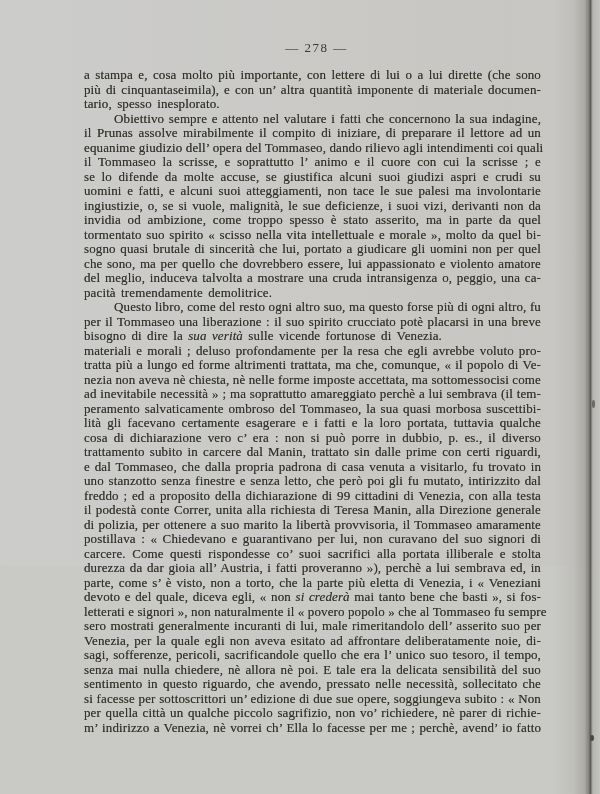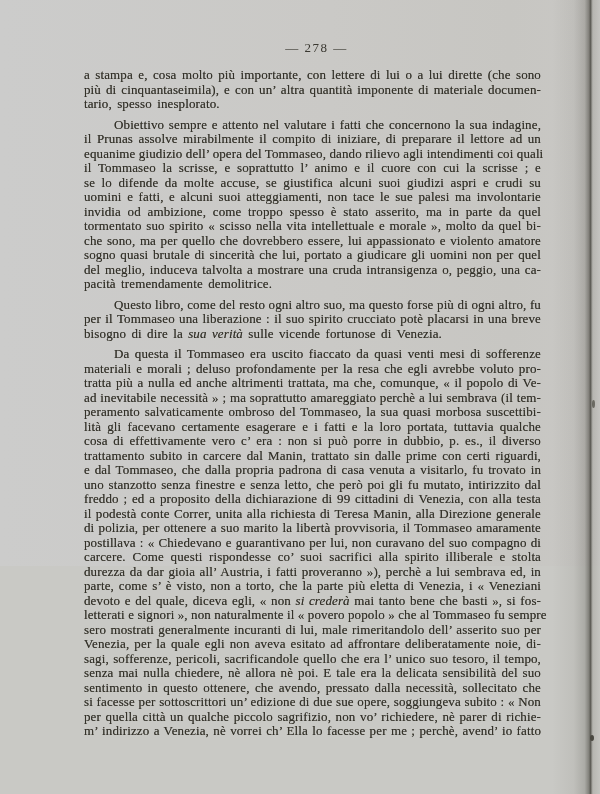--- a/index.html
+++ b/index.html
@@ -39,21 +39,21 @@
     text-shadow: 0 0 0.35px rgba(52, 50, 42, 0.65);
   }
   .line {
     line-height: 14.5px;
     height: 14.5px;
     text-align: justify;
     text-align-last: justify;
     letter-spacing: 0.12px;
     white-space: nowrap;
   }
-  .line.indent { text-indent: 30px; margin-top: 6px; }
+  .line.indent { text-indent: 30px; }
   .line.para-end {
     text-align-last: left;
     word-spacing: 2px;
   }
   .line i { font-style: italic; }
   .page-edge {
     position: absolute;
     top: 0;
     right: 0;
     width: 48px;
@@ -85,53 +85,54 @@
   <div class="page-body">
       <div class="line">a stampa e, cosa molto più importante, con lettere di lui o a lui dirette (che sono</div>
       <div class="line">più di cinquantaseimila), e con un’ altra quantità imponente di materiale documen-</div>
       <div class="line para-end">tario, spesso inesplorato.</div>
       <div class="line indent">Obiettivo sempre e attento nel valutare i fatti che concernono la sua indagine,</div>
       <div class="line">il Prunas assolve mirabilmente il compito di iniziare, di preparare il lettore ad un</div>
       <div class="line">equanime giudizio dell’ opera del Tommaseo, dando rilievo agli intendimenti coi quali</div>
       <div class="line">il Tommaseo la scrisse, e soprattutto l’ animo e il cuore con cui la scrisse ; e</div>
       <div class="line">se lo difende da molte accuse, se giustifica alcuni suoi giudizi aspri e crudi su</div>
       <div class="line">uomini e fatti, e alcuni suoi atteggiamenti, non tace le sue palesi ma involontarie</div>
+      <div class="line">ingiustizie, o, se si vuole, malignità, le sue deficienze, i suoi vizi, derivanti non da</div>
       <div class="line">invidia od ambizione, come troppo spesso è stato asserito, ma in parte da quel</div>
       <div class="line">tormentato suo spirito « scisso nella vita intellettuale e morale », molto da quel bi-</div>
+      <div class="line">sogno quasi brutale di sincerità che lui, portato a giudicare gli uomini non per quel</div>
       <div class="line">che sono, ma per quello che dovrebbero essere, lui appassionato e violento amatore</div>
-      <div class="line">sogno quasi brutale di sincerità che lui, portato a giudicare gli uomini non per quel</div>
       <div class="line">del meglio, induceva talvolta a mostrare una cruda intransigenza o, peggio, una ca-</div>
       <div class="line para-end">pacità tremendamente demolitrice.</div>
       <div class="line indent">Questo libro, come del resto ogni altro suo, ma questo forse più di ogni altro, fu</div>
       <div class="line">per il Tommaseo una liberazione : il suo spirito crucciato potè placarsi in una breve</div>
       <div class="line para-end">bisogno di dire la <i>sua verità</i> sulle vicende fortunose di Venezia.</div>
-      <div class="line indent">Da questa il Tommaseo era uscito fiaccato da quasi venti mesi di sofferenze</div>
       <div class="line">materiali e morali ; deluso profondamente per la resa che egli avrebbe voluto pro-</div>
-      <div class="line">tratta più a nulla ed anche altrimenti trattata, ma che, comunque, « il popolo di Ve-</div>
+      <div class="line">tratta più a lungo ed forme altrimenti trattata, ma che, comunque, « il popolo di Ve-</div>
+      <div class="line">nezia non aveva nè chiesta, nè nelle forme imposte accettata, ma sottomessocisi come</div>
       <div class="line">ad inevitabile necessità » ; ma soprattutto amareggiato perchè a lui sembrava (il tem-</div>
       <div class="line">peramento salvaticamente ombroso del Tommaseo, la sua quasi morbosa suscettibi-</div>
       <div class="line">lità gli facevano certamente esagerare e i fatti e la loro portata, tuttavia qualche</div>
-      <div class="line">cosa di effettivamente vero c’ era : non si può porre in dubbio, p. es., il diverso</div>
+      <div class="line">cosa di dichiarazione vero c’ era : non si può porre in dubbio, p. es., il diverso</div>
       <div class="line">trattamento subito in carcere dal Manin, trattato sin dalle prime con certi riguardi,</div>
       <div class="line">e dal Tommaseo, che dalla propria padrona di casa venuta a visitarlo, fu trovato in</div>
       <div class="line">uno stanzotto senza finestre e senza letto, che però poi gli fu mutato, intirizzito dal</div>
       <div class="line">freddo ; ed a proposito della dichiarazione di 99 cittadini di Venezia, con alla testa</div>
       <div class="line">il podestà conte Correr, unita alla richiesta di Teresa Manin, alla Direzione generale</div>
       <div class="line">di polizia, per ottenere a suo marito la libertà provvisoria, il Tommaseo amaramente</div>
-      <div class="line">postillava : « Chiedevano e guarantivano per lui, non curavano del suo compagno di</div>
-      <div class="line">carcere. Come questi rispondesse co’ suoi sacrifici alla spirito illiberale e stolta</div>
+      <div class="line">postillava : « Chiedevano e guarantivano per lui, non curavano del suo signori di</div>
+      <div class="line">carcere. Come questi rispondesse co’ suoi sacrifici alla portata illiberale e stolta</div>
       <div class="line">durezza da dar gioia all’ Austria, i fatti proveranno »), perchè a lui sembrava ed, in</div>
       <div class="line">parte, come s’ è visto, non a torto, che la parte più eletta di Venezia, i « Veneziani</div>
       <div class="line">devoto e del quale, diceva egli, « non <i>si crederà</i> mai tanto bene che basti », si fos-</div>
       <div class="line">letterati e signori », non naturalmente il « povero popolo » che al Tommaseo fu sempre</div>
       <div class="line">sero mostrati generalmente incuranti di lui, male rimeritandolo dell’ asserito suo per</div>
       <div class="line">Venezia, per la quale egli non aveva esitato ad affrontare deliberatamente noie, di-</div>
       <div class="line">sagi, sofferenze, pericoli, sacrificandole quello che era l’ unico suo tesoro, il tempo,</div>
       <div class="line">senza mai nulla chiedere, nè allora nè poi. E tale era la delicata sensibilità del suo</div>
-      <div class="line">sentimento in questo ottenere, che avendo, pressato dalla necessità, sollecitato che</div>
+      <div class="line">sentimento in questo riguardo, che avendo, pressato nelle necessità, sollecitato che</div>
       <div class="line">si facesse per sottoscrittori un’ edizione di due sue opere, soggiungeva subito : « Non</div>
       <div class="line">per quella città un qualche piccolo sagrifizio, non vo’ richiedere, nè parer di richie-</div>
       <div class="line">m’ indirizzo a Venezia, nè vorrei ch’ Ella lo facesse per me ; perchè, avend’ io fatto</div>
     </div>
   <div class="page-edge"></div>
   <div class="edge-speck-1"></div>
   <div class="edge-speck-2"></div>
 </div>
 
 </body></html>

